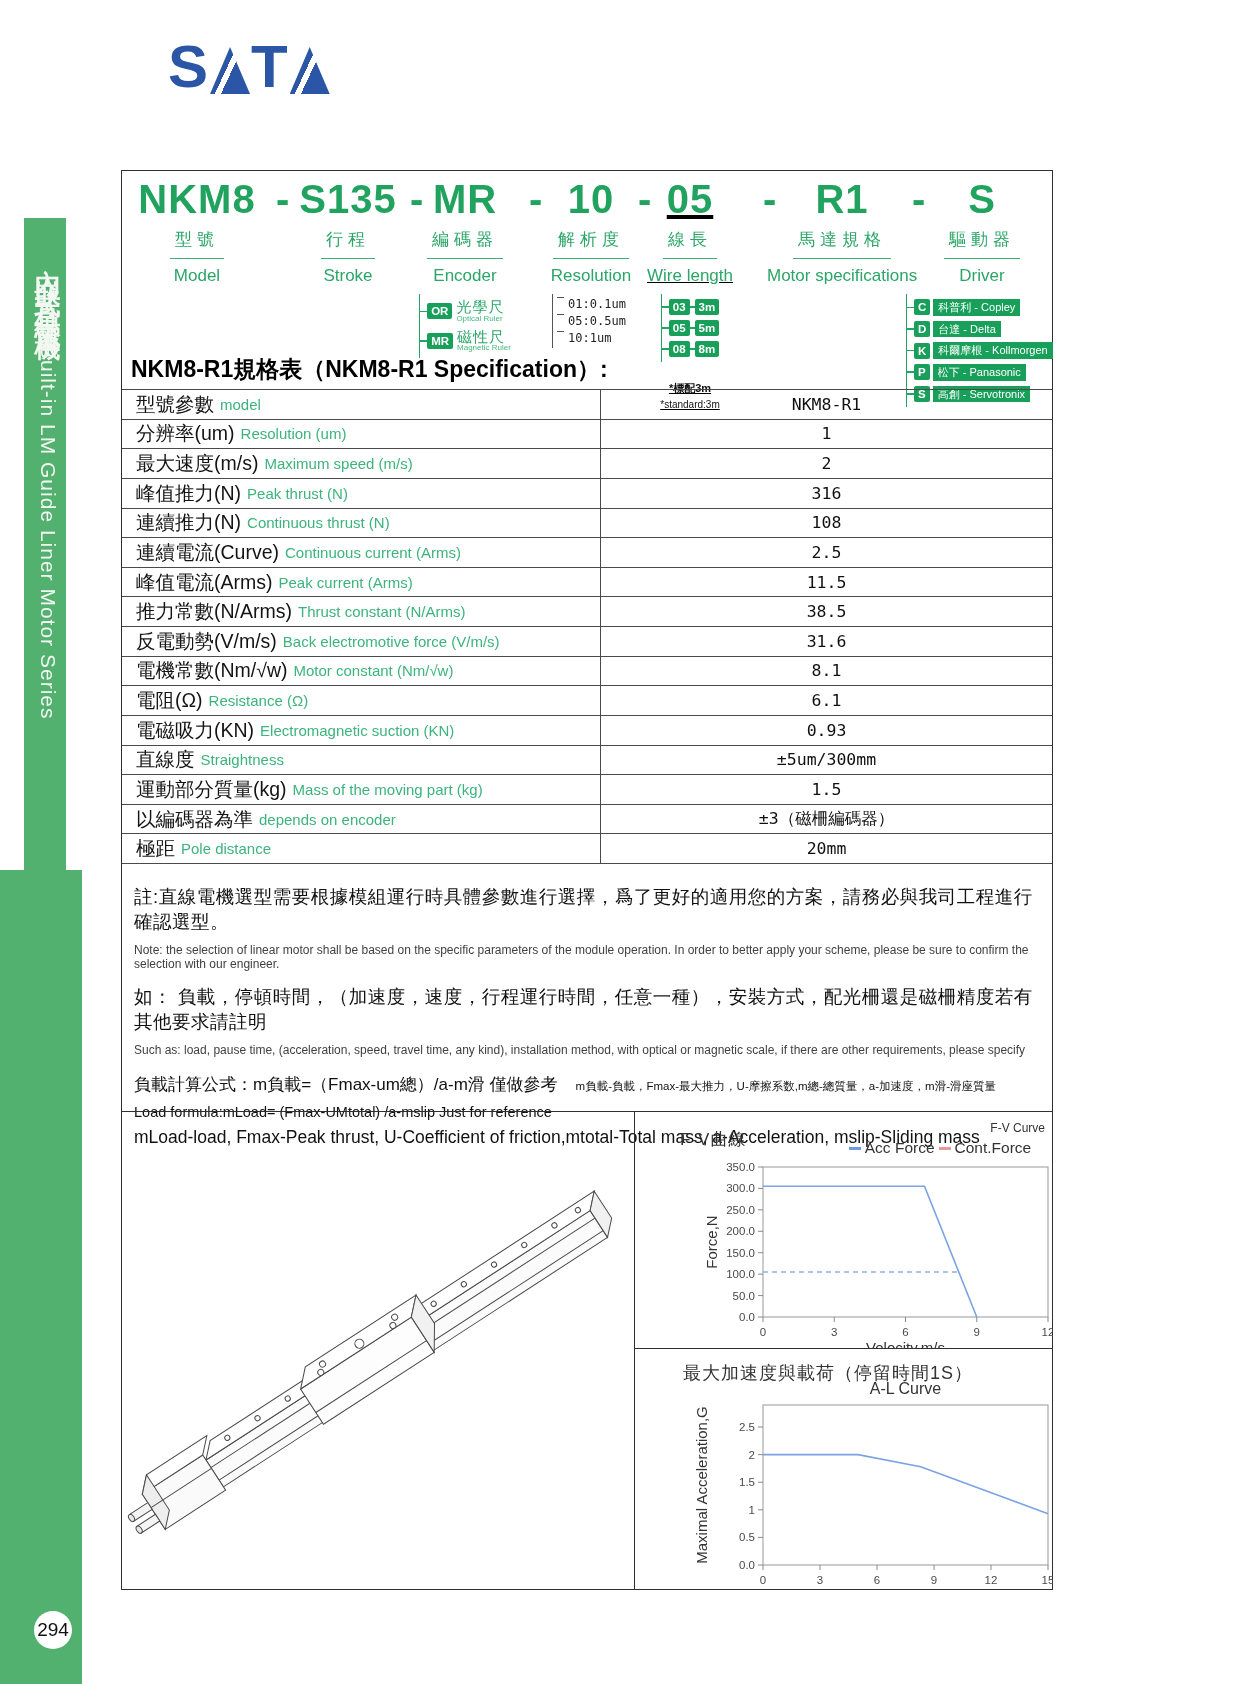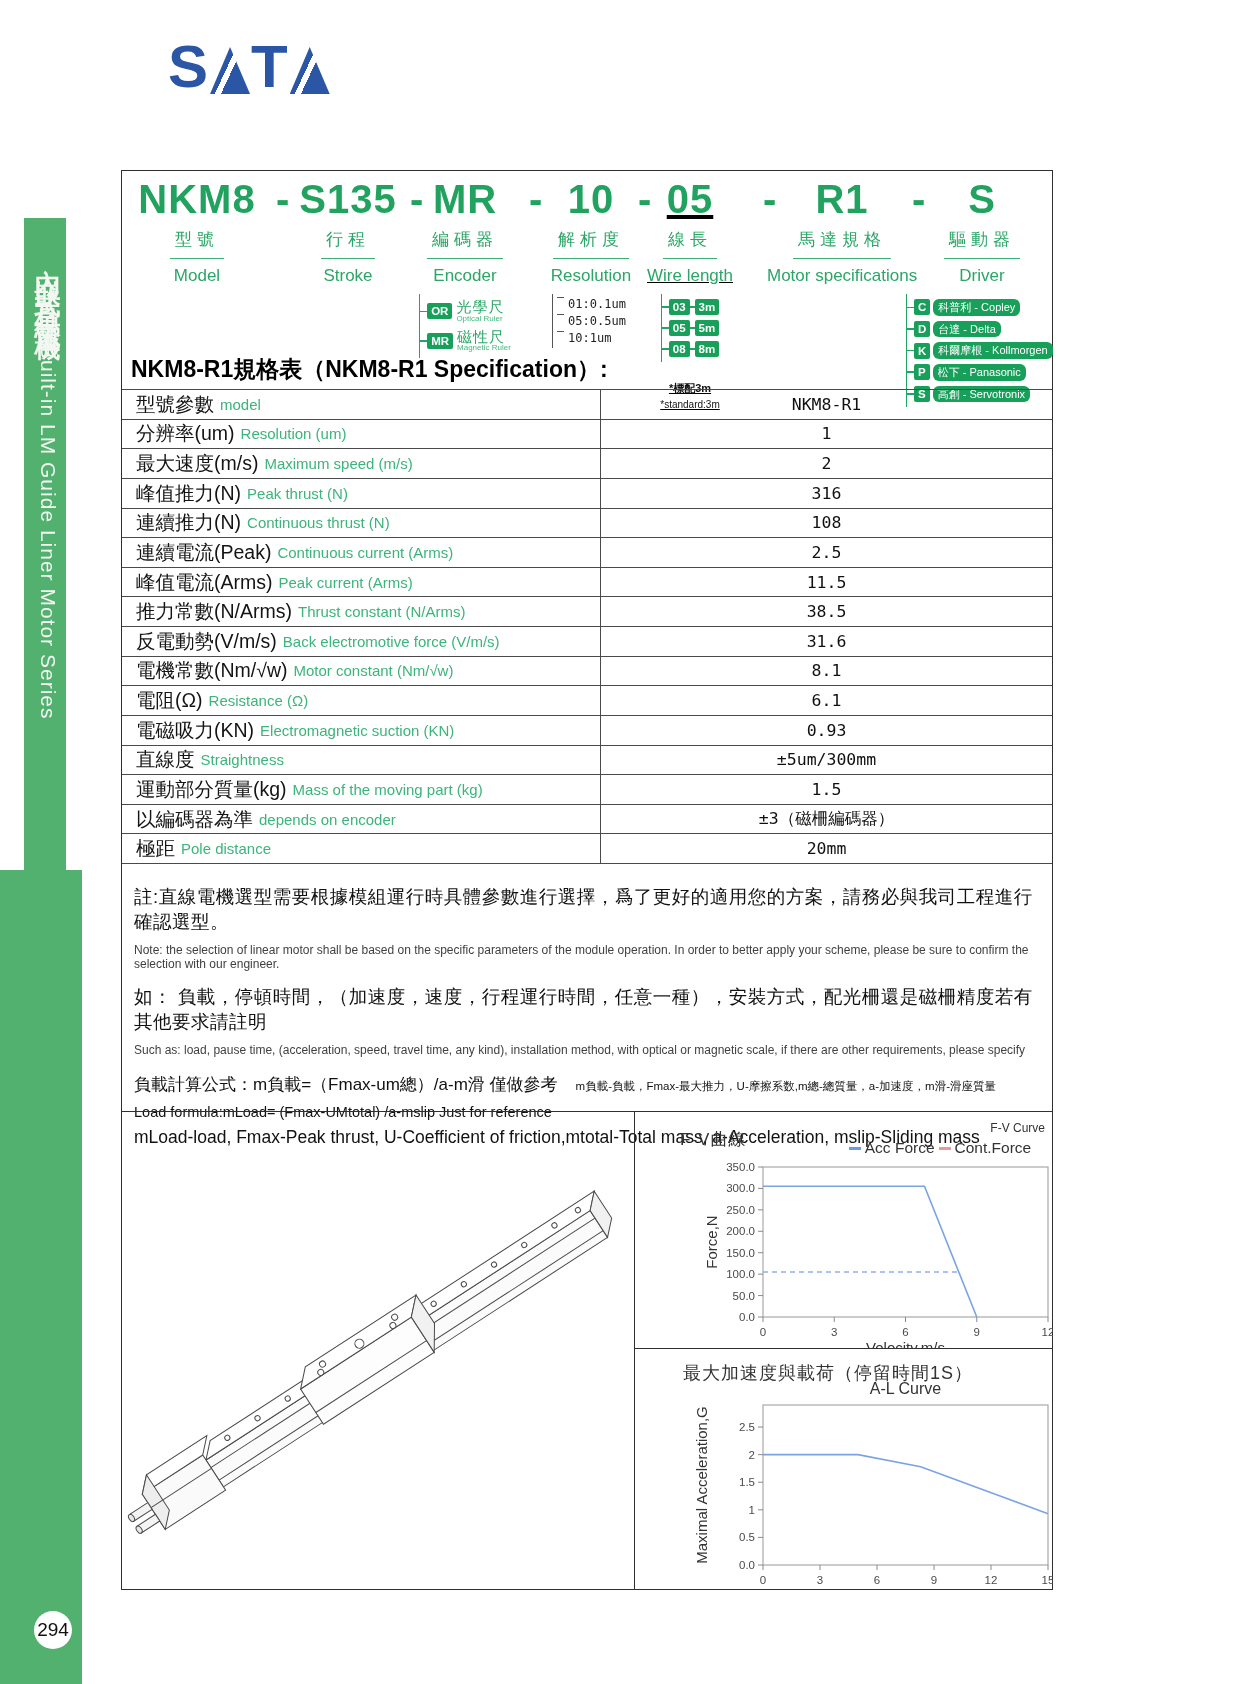--- a/index.html
+++ b/index.html
@@ -46,21 +46,21 @@
   .enc-zh{display:block;font-size:15px;color:#2ba667;line-height:1.05;letter-spacing:1px;}
   .enc-en{display:block;font-size:8px;color:#45b87e;line-height:1.1;}
   .res-tree{border-left:1px solid #555;}
   .res-row{display:flex;align-items:flex-start;margin:3px 4px;}
   .res-row::before{content:"";width:7px;height:1px;background:#555;flex:none;}
   .res-txt{font-family:"DejaVu Sans Mono",monospace;font-size:12px;color:#222;margin-left:4px;}
   .wlink{width:5px;height:1.5px;background:#22a462;flex:none;}
   .w-note-zh{font-size:11px;color:#111;margin-top:19px;white-space:nowrap;font-weight:bold;}
   .w-note-en{font-size:10px;color:#111;margin-top:3px;white-space:nowrap;}
   .drv-bar{background:#18a05b;color:#fff;font-size:11px;padding:2px 5px;margin-left:3px;
-           white-space:nowrap;line-height:1.15;border-radius:6px;}
+           white-space:nowrap;line-height:1.15;}
 
   
   .spec-title{position:absolute;top:183px;left:9px;font-size:23px;font-weight:bold;color:#000;}
   .spec-table{position:absolute;top:218px;left:0;right:0;height:474px;
               border-top:1px solid #4a4a4a;display:flex;flex-direction:column;}
   .spec-row{flex:1;display:flex;border-bottom:1px solid #4a4a4a;}
   .cell-label{width:479px;box-sizing:border-box;border-right:1px solid #4a4a4a;display:flex;
               align-items:center;padding-left:14px;gap:6px;}
   .cell-label .zh{font-size:19.5px;color:#141414;white-space:nowrap;}
   .cell-label .en{font-size:15px;color:#3cb47c;white-space:nowrap;}
@@ -213,21 +213,21 @@
         </div>
         <div class="spec-row">
           <div class="cell-label">
             <span class="zh">連續推力(N)</span>
             <span class="en">Continuous thrust (N)</span>
           </div>
           <div class="cell-value">108</div>
         </div>
         <div class="spec-row">
           <div class="cell-label">
-            <span class="zh">連續電流(Peak)</span>
+            <span class="zh">連續電流(Curve)</span>
             <span class="en">Continuous current (Arms)</span>
           </div>
           <div class="cell-value">2.5</div>
         </div>
         <div class="spec-row">
           <div class="cell-label">
             <span class="zh">峰值電流(Arms)</span>
             <span class="en">Peak current (Arms)</span>
           </div>
           <div class="cell-value">11.5</div>

